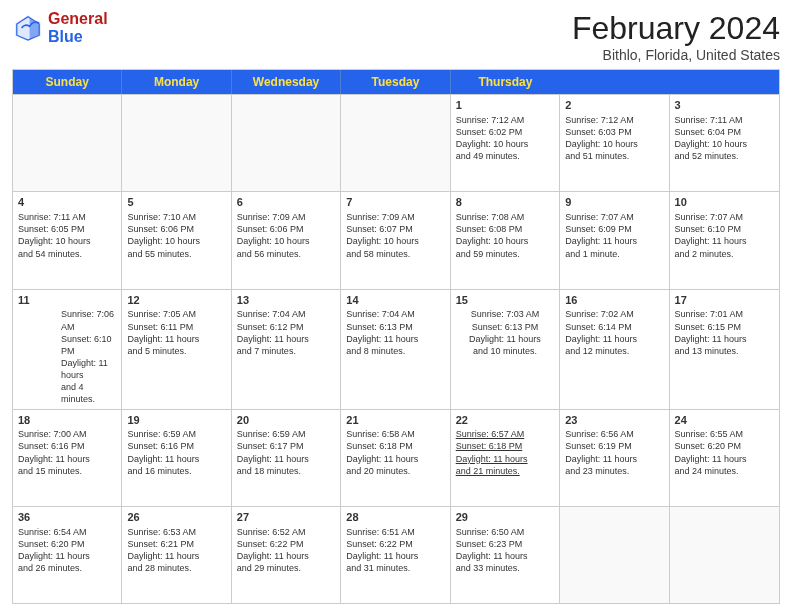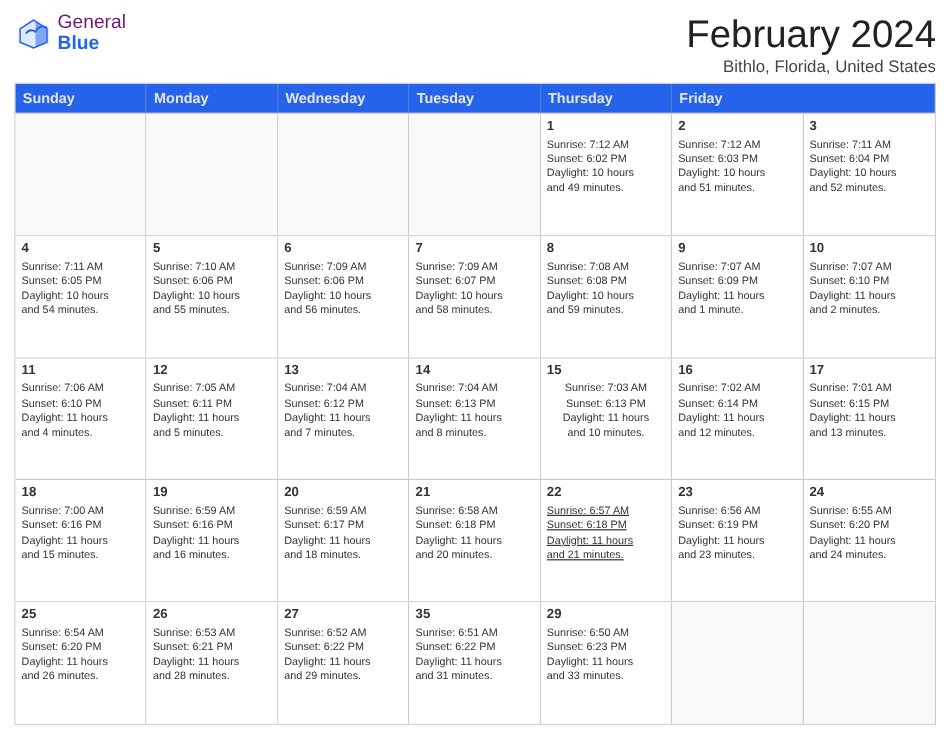--- a/index.html
+++ b/index.html
@@ -54,25 +54,25 @@
       display: flex;
       flex-direction: column;
       border: 1px solid #ccc;
     }
     .cal-header-row {
       display: grid;
       grid-template-columns: repeat(7, 1fr);
       background: #2563eb;
     }
     .cal-header-cell {
-      color: #e5e5e5;
+      color: #fde047;
       font-size: 12px;
       font-weight: bold;
       padding: 5px 6px;
-      text-align: left;
+      text-align: center;
       border-right: 1px solid #4a7fd4;
     }
     .cal-header-cell:last-child { border-right: none; }
     .cal-body {
       display: flex;
       flex-direction: column;
       flex: 1;
     }
     .cal-row {
       display: grid;
@@ -108,38 +108,37 @@
 <div class="page">
   <div class="header">
     <div class="logo">
       <svg class="logo-icon" viewBox="0 0 40 40">
         <polygon points="20,4 36,14 36,30 20,36 4,30 4,14" fill="#2563eb" opacity="0.15"></polygon>
         <polygon points="22,8 34,16 34,28 22,34" fill="#2563eb" opacity="0.5"></polygon>
         <polygon points="20,6 34,15 34,29 20,35 6,29 6,15" fill="none" stroke="#2563eb" stroke-width="1.5"></polygon>
         <path d="M12 20 Q16 14 22 18 Q26 10 34 14" fill="none" stroke="#2563eb" stroke-width="2"></path>
       </svg>
       <div class="logo-text">
-        <div style="color:#701a75;font-size:16px;font-weight:normal;line-height:1.1;">General</div>
+        <div style="color:#b91c1c;font-size:16px;font-weight:bold;line-height:1.1;">General</div>
         <div style="color:#2563eb;font-size:16px;font-weight:bold;line-height:1.1;">Blue</div>
       </div>
     </div>
     <div class="title-block">
       <div class="month-title">February 2024</div>
       <div class="location">Bithlo, Florida, United States</div>
     </div>
   </div>
 
   <div class="calendar">
     <div class="cal-header-row">
     <div class="cal-header-cell">Sunday</div>
         <div class="cal-header-cell">Monday</div>
         <div class="cal-header-cell">Wednesday</div>
         <div class="cal-header-cell">Tuesday</div>
         <div class="cal-header-cell">Thursday</div>
-        <div class="cal-header-cell">Friday</div>
       </div>
     <div class="cal-body">
     <div class="cal-row">
           <div class="cal-cell empty"></div>
           <div class="cal-cell empty"></div>
           <div class="cal-cell empty"></div>
           <div class="cal-cell empty"></div>
           <div class="cal-cell">
             <div class="cell-day">1</div>
             <div class="cell-info" style="white-space: pre-line;">Sunrise: 7:12 AM
@@ -209,21 +208,21 @@
             <div class="cell-day">10</div>
             <div class="cell-info" style="white-space: pre-line;">Sunrise: 7:07 AM
 Sunset: 6:10 PM
 Daylight: 11 hours
 and 2 minutes.</div>
           </div>
         </div>
         <div class="cal-row">
           <div class="cal-cell">
             <div class="cell-day">11</div>
-            <div class="cell-info" style="white-space: pre-line;">Sunrise: 7:06 AM
+            <div class="cell-info" style="white-space: pre-line; margin-left: 43px;">Sunrise: 7:06 AM
 Sunset: 6:10 PM
 Daylight: 11 hours
 and 4 minutes.</div>
           </div>
           <div class="cal-cell">
             <div class="cell-day">12</div>
             <div class="cell-info" style="white-space: pre-line;">Sunrise: 7:05 AM
 Sunset: 6:11 PM
 Daylight: 11 hours
 and 5 minutes.</div>
@@ -310,42 +309,42 @@
           <div class="cal-cell">
             <div class="cell-day">24</div>
             <div class="cell-info" style="white-space: pre-line;">Sunrise: 6:55 AM
 Sunset: 6:20 PM
 Daylight: 11 hours
 and 24 minutes.</div>
           </div>
         </div>
         <div class="cal-row">
           <div class="cal-cell">
-            <div class="cell-day">25</div>
+            <div class="cell-day">36</div>
             <div class="cell-info" style="white-space: pre-line;">Sunrise: 6:54 AM
 Sunset: 6:20 PM
 Daylight: 11 hours
 and 26 minutes.</div>
           </div>
           <div class="cal-cell">
             <div class="cell-day">26</div>
             <div class="cell-info" style="white-space: pre-line;">Sunrise: 6:53 AM
 Sunset: 6:21 PM
 Daylight: 11 hours
 and 28 minutes.</div>
           </div>
           <div class="cal-cell">
             <div class="cell-day">27</div>
             <div class="cell-info" style="white-space: pre-line;">Sunrise: 6:52 AM
 Sunset: 6:22 PM
 Daylight: 11 hours
 and 29 minutes.</div>
           </div>
           <div class="cal-cell">
-            <div class="cell-day">35</div>
+            <div class="cell-day">28</div>
             <div class="cell-info" style="white-space: pre-line;">Sunrise: 6:51 AM
 Sunset: 6:22 PM
 Daylight: 11 hours
 and 31 minutes.</div>
           </div>
           <div class="cal-cell">
             <div class="cell-day">29</div>
             <div class="cell-info" style="white-space: pre-line;">Sunrise: 6:50 AM
 Sunset: 6:23 PM
 Daylight: 11 hours

